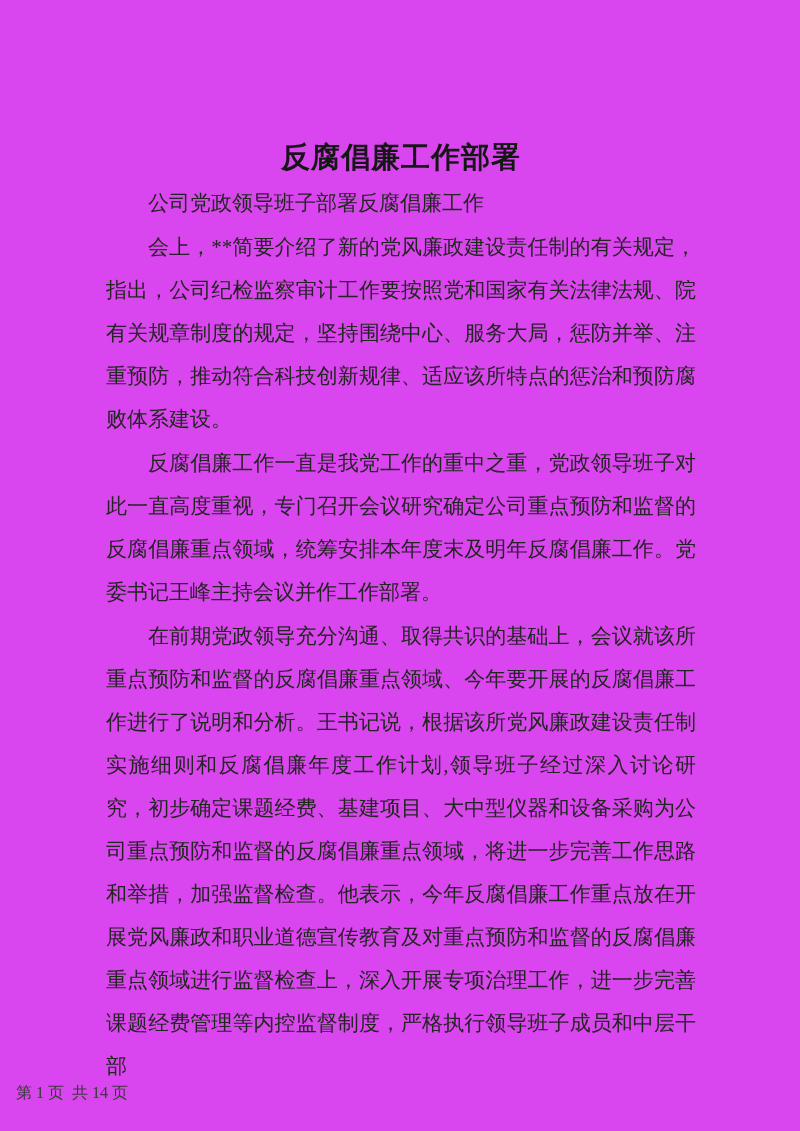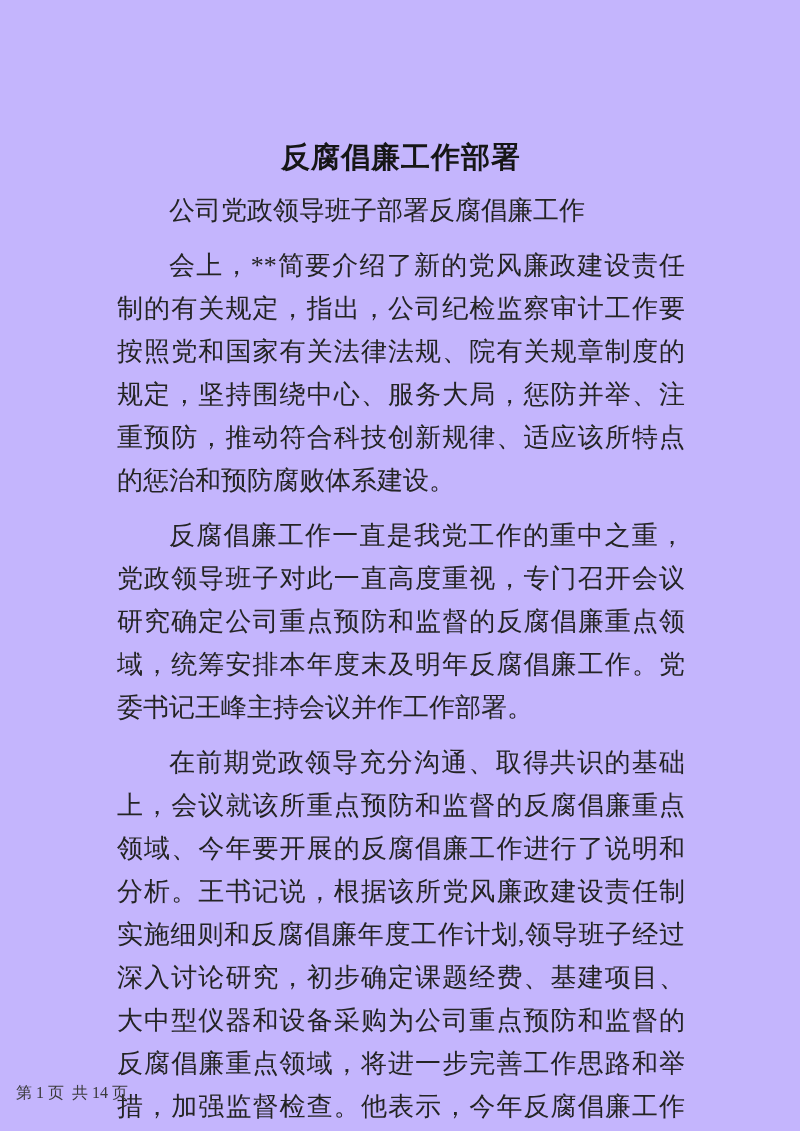--- a/index.html
+++ b/index.html
@@ -11,42 +11,42 @@
     width: 800px;
     height: 1131px;
     font-family: "Liberation Serif", "DejaVu Serif", serif;
     color: #212121;
     overflow: hidden;
   }
   .page {
     position: relative;
     width: 800px;
     height: 1131px;
-    background: #c4b5fd;
+    background: #d946ef;
     box-sizing: border-box;
   }
   .content {
     position: absolute;
     top: 0;
     left: 105px;
     width: 592px;
   }
   .doc-title {
     margin: 137px 0 5px 0;
     text-align: center;
     font-size: 29px;
     line-height: 40px;
     font-weight: bold;
     letter-spacing: 1px;
     color: #161616;
     font-family: "Liberation Serif", "DejaVu Serif", serif;
   }
   .body-text p {
-    margin: 12px;
-    font-size: 26px;
+    margin: 1px;
+    font-size: 21px;
     line-height: 43px;
     text-indent: 2em;
     text-align: justify;
     text-justify: inter-ideograph;
     color: #242424;
     word-break: break-all;
   }
   .page-footer {
     position: absolute;
     top: 1057px;

